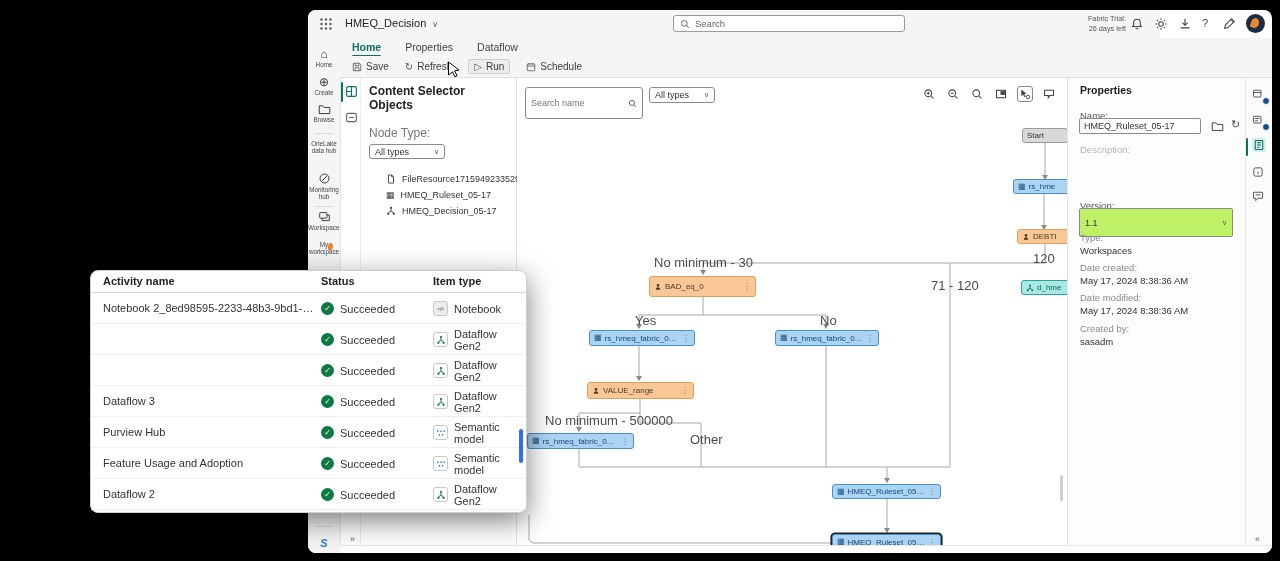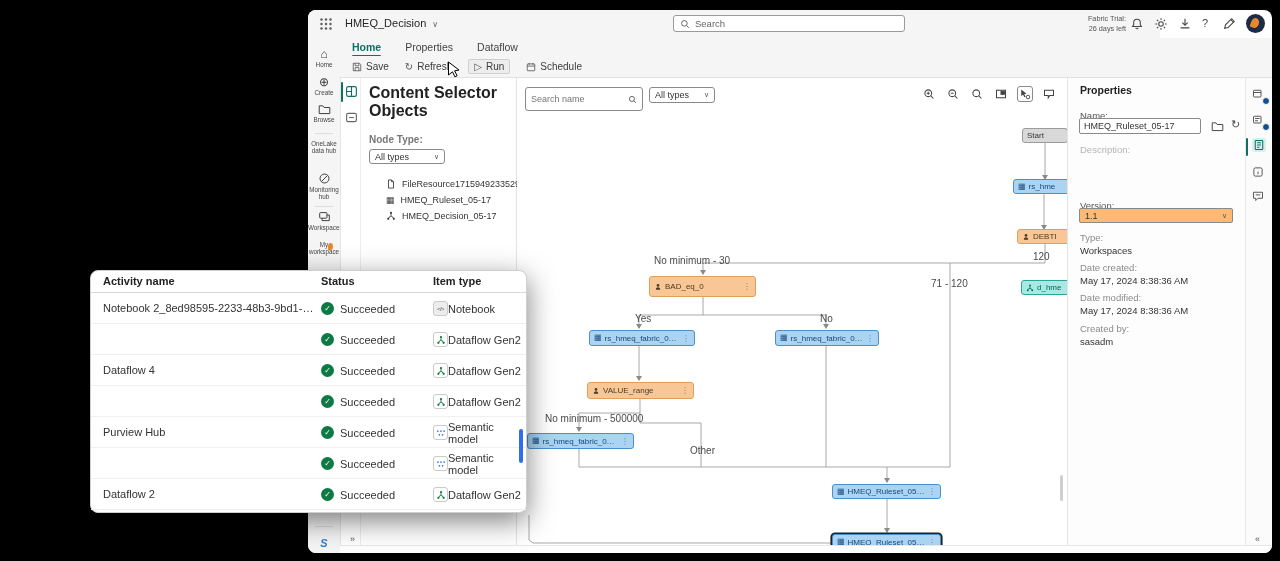--- a/index.html
+++ b/index.html
@@ -39,61 +39,61 @@
   .onelake-ic{width:13px;height:13px;border-radius:50%;margin:0 auto;background:radial-gradient(circle at 35% 30%, #4d7396, #152c49);}
   .mini-blue{width:12px;height:12px;border-radius:3px;margin:0 auto;background:linear-gradient(135deg,#3aa7ec,#1668b3);}
   .sas-ic{font-size:11px;font-weight:bold;font-style:italic;color:#2f7fd6;}
 
   
   .cpanel{position:absolute;left:32px;top:68px;width:177px;bottom:8px;background:#fff;border-left:1px solid #e6e6e6;border-right:1px solid #e3e3e3;}
   .cstrip{position:absolute;left:0;top:0;width:20px;bottom:0;border-right:1px solid #eee;}
   .cstrip .sel-bar{position:absolute;left:0;top:4px;width:2px;height:20px;background:#0c7066;border-radius:2px;}
   .cstrip-ic{position:absolute;left:4px;width:13px;height:13px;}
   .cbody{position:absolute;left:20px;top:0;right:0;bottom:0;padding:6px 8px;}
-  .cptitle{font-size:16px;font-weight:bold;color:#222;}
-  .nt-label{margin-top:14px;font-size:10px;color:#777;font-weight:bold;}
+  .cptitle{font-size:12px;font-weight:bold;color:#222;}
+  .nt-label{margin-top:14px;font-size:12px;color:#777;}
   .cselect{margin-top:4px;width:76px;height:15px;border:1px solid #8a8a8a;border-radius:3px;display:flex;align-items:center;justify-content:space-between;padding:0 5px;font-size:9px;color:#333;background:#fff;}
   .cselect .chev{font-size:7px;color:#555;}
   .clist{margin-top:12px;padding-left:17px;}
   .ci{display:flex;align-items:center;gap:6px;height:16px;font-size:9px;color:#333;white-space:nowrap;}
   .ci .cico{width:10px;height:10px;flex:0 0 auto;color:#3c3c3c;}
   .ci .cico-grid{font-size:9px;color:#3c3c3c;line-height:1;}
 
   
   .canvas{position:absolute;left:209px;top:68px;width:550px;bottom:8px;background:#fff;}
   .cv-toolbar{position:absolute;left:0;top:0;right:0;height:34px;}
-  .cv-search{position:absolute;left:8px;top:9px;width:118px;height:24px;border:1px solid #8a8a8a;border-radius:3px;display:flex;align-items:center;justify-content:space-between;padding:0 5px;font-size:9px;color:#777;background:#fff;}
+  .cv-search{position:absolute;left:8px;top:9px;width:118px;height:32px;border:1px solid #8a8a8a;border-radius:3px;display:flex;align-items:center;justify-content:space-between;padding:0 5px;font-size:9px;color:#777;background:#fff;}
   .cv-filter{position:absolute;left:132px;top:9px;width:66px;height:16px;border:1px solid #8a8a8a;border-radius:3px;display:flex;align-items:center;justify-content:space-between;padding:0 5px;font-size:9px;color:#333;background:#fff;}
   .cv-icons{position:absolute;right:10px;top:8px;display:flex;gap:8px;align-items:center;}
   .cvi{width:16px;height:16px;color:#444;display:flex;align-items:center;justify-content:center;border:1px solid transparent;border-radius:3px;}
   .cvi.selected{border-color:#8a8a8a;background:#fff;}
   .diagram{position:absolute;left:0;top:42px;width:550px;height:425px;overflow:hidden;}
   #edges{position:absolute;left:0;top:0;}
   #edges polyline{fill:none;stroke:#a8a8a8;stroke-width:1;}
-  .edge-label{position:absolute;font-size:10px;color:#4a4a4a;white-space:nowrap;}
+  .edge-label{position:absolute;font-size:13px;color:#4a4a4a;white-space:nowrap;}
   .node{position:absolute;display:flex;align-items:center;gap:3px;padding:0 4px;border-radius:3px;font-size:8px;border:1px solid;overflow:hidden;white-space:nowrap;}
   .t-start{background:#d9d9d9;border-color:#9b9b9b;color:#333;justify-content:center;}
   .t-ruleset{background:#abd4f2;border-color:#4a90d0;color:#17487c;}
   .t-assignment{background:#f9c795;border-color:#dfa05a;color:#4a3a22;}
   .t-decision{background:#a9e9e4;border-color:#2ba59c;color:#0c5f58;}
   .node.selected{box-shadow:0 0 0 1.6px #222;}
   .n-ico{font-size:8px;line-height:1;}
   .n-isvg{width:8px;height:8px;flex:0 0 auto;}
   .n-label{flex:1;overflow:hidden;text-overflow:ellipsis;}
   .n-kebab{color:rgba(0,0,0,.45);font-size:8px;}
   .cv-scroll{position:absolute;right:4px;top:397px;width:3px;height:26px;background:#cfcfcf;border-radius:2px;}
 
   
   .props{position:absolute;left:759px;top:68px;width:178px;bottom:8px;background:#fdfdfd;border-left:1px solid #e3e3e3;font-size:9.5px;}
   .pp{position:absolute;left:12px;}
   .pl{color:#8a8a8a;} .pv{color:#333;}
   .ptitle{font-size:10.5px;font-weight:bold;color:#222;}
   .pinput{position:absolute;left:11px;width:122px;height:16px;border:1px solid #8a8a8a;border-radius:2px;background:#fff;display:flex;align-items:center;padding:0 4px;font-size:9px;color:#333;}
   .pdesc{position:absolute;left:11px;width:130px;height:48px;border:1px solid #dcdcdc;border-radius:2px;background:#fff;padding:3px 4px;font-size:9px;color:#b8b8b8;}
-  .pselect{position:absolute;left:11px;width:154px;height:15px;border:1px solid #8a8a8a;border-radius:2px;background:#fdba74;display:flex;align-items:center;justify-content:space-between;padding:0 5px;font-size:9px;color:#333;}
+  .pselect{position:absolute;left:11px;width:154px;height:29px;border:1px solid #8a8a8a;border-radius:2px;background:#bef264;display:flex;align-items:center;justify-content:space-between;padding:0 5px;font-size:9px;color:#333;}
   .picon{position:absolute;width:13px;height:13px;color:#444;}
 
   
   .rstrip{position:absolute;left:937px;top:68px;width:27px;bottom:8px;background:#fbfbfb;border-left:1px solid #e9e9e9;}
   .rsi{position:absolute;left:6px;width:14px;height:14px;color:#555;}
   .rsi .badge{position:absolute;right:-4px;bottom:-3px;width:8px;height:8px;border-radius:50%;background:#11508c;border:1px solid #fbfbfb;}
   .rsi.sel{background:#d7efec;border-radius:3px;color:#0c7066;padding:1px;}
   .rstrip .sel-bar{position:absolute;left:0;width:2px;height:18px;background:#0c7066;border-radius:2px;}
 
   
@@ -102,21 +102,21 @@
 
   
   .overlay{position:absolute;left:90px;top:270px;width:437px;height:243px;background:#fff;border:1px solid #cfcfcf;border-radius:8px;box-shadow:0 8px 28px rgba(0,0,0,.5);z-index:50;}
   .thead{position:relative;height:22px;border-bottom:1px solid #d8d8d8;font-size:11px;font-weight:bold;color:#222;}
   .th{position:absolute;top:4px;}
   .tbody{position:relative;}
   .tr{position:relative;height:31px;border-bottom:1px solid #efefef;}
   .td{position:absolute;top:0;height:31px;display:flex;align-items:center;font-size:11px;color:#333;}
   .td.c1{left:12px;width:212px;overflow:hidden;white-space:nowrap;text-overflow:ellipsis;display:block;line-height:31px;}
   .td.c2{left:230px;gap:6px;}
-  .td.c3{left:342px;}
+  .td.c3{left:342px;gap:6px;}
   .chk{width:13px;height:13px;border-radius:50%;background:#0e7a43;color:#fff;font-size:8px;display:flex;align-items:center;justify-content:center;flex:0 0 auto;}
   .itbox{width:15px;height:15px;border:1px solid #c9c9c9;border-radius:3px;display:flex;align-items:center;justify-content:center;flex:0 0 auto;background:#fff;}
   .itbox.nb{background:#ededed;font-size:6px;color:#555;letter-spacing:-0.5px;}
   .ov-scroll{position:absolute;right:3px;top:158px;width:4px;height:34px;background:#2f6fed;border-radius:2px;}
 
   .cursor{position:absolute;left:447px;top:61px;z-index:99;}
   .svgi{display:block;}
 </style>
 </head>
 <body>
@@ -361,21 +361,21 @@
             <polyline points="370,347 370,362" marker-end="url(#arw)"></polyline>
             <polyline points="370,379 370,412" marker-end="url(#arw)"></polyline>
             <polyline points="12,395 12,420 16,423 315,423"></polyline>
           </svg>
       <span class="edge-label" style="left: 137px; top: 135px;">No minimum - 30</span>
           <span class="edge-label" style="left: 516px; top: 131px;">120</span>
           <span class="edge-label" style="left: 414px; top: 158px;">71 - 120</span>
           <span class="edge-label" style="left: 118px; top: 193px;">Yes</span>
           <span class="edge-label" style="left: 303px; top: 193px;">No</span>
           <span class="edge-label" style="left: 28px; top: 293px;">No minimum - 500000</span>
-          <span class="edge-label" style="left: 173px; top: 312px; margin-top: 13px;">Other</span>
+          <span class="edge-label" style="left: 173px; top: 312px;">Other</span>
           <div class="node t-start" style="left: 505px; top: 8px; width: 46px; height: 15px;">
             <span class="n-label">Start</span>
           </div>
           <div class="node t-ruleset" style="left: 496px; top: 59px; width: 60px; height: 15px;">
             <span class="n-ico">▦</span>
             <span class="n-label">rs_hme</span>
           </div>
           <div class="node t-assignment" style="left: 500px; top: 109px; width: 60px; height: 15px;">
             <svg class="n-isvg" viewBox="0 0 16 16" fill="currentColor">
               <circle cx="8" cy="4.8" r="2.6"></circle>
@@ -542,21 +542,20 @@
                 <path d="M7.3 4.5h1.4v3H7.3z"></path>
                 <path d="M7.5 7.2l1 1.1-3.7 3.4-1-1.1zM8.5 7.2l-1 1.1 3.7 3.4 1-1.1z"></path>
               </svg>
             </span>
 
             <span>Dataflow Gen2</span>
           </div>
         </div>
 
         <div class="tr">
-          <div class="td c1">Dataflow 4</div>
           <div class="td c2">
             <span class="chk">✓</span>
             <span>Succeeded</span>
           </div>
           <div class="td c3">
 
             <span class="itbox">
               <svg class="svgi" width="10" height="10" viewBox="0 0 16 16" fill="#107c41">
                 <circle cx="8" cy="3.2" r="1.8"></circle>
                 <circle cx="3.8" cy="12.4" r="1.8"></circle>
@@ -564,20 +563,21 @@
                 <path d="M7.3 4.5h1.4v3H7.3z"></path>
                 <path d="M7.5 7.2l1 1.1-3.7 3.4-1-1.1zM8.5 7.2l-1 1.1 3.7 3.4 1-1.1z"></path>
               </svg>
             </span>
 
             <span>Dataflow Gen2</span>
           </div>
         </div>
 
         <div class="tr">
+          <div class="td c1">Dataflow 3</div>
           <div class="td c2">
             <span class="chk">✓</span>
             <span>Succeeded</span>
           </div>
           <div class="td c3">
 
             <span class="itbox">
               <svg class="svgi" width="10" height="10" viewBox="0 0 16 16" fill="#107c41">
                 <circle cx="8" cy="3.2" r="1.8"></circle>
                 <circle cx="3.8" cy="12.4" r="1.8"></circle>
@@ -606,20 +606,21 @@
                 <circle cx="13" cy="5" r="1.3"></circle>
                 <circle cx="5.5" cy="11" r="1.3"></circle>
                 <circle cx="10.5" cy="11" r="1.3"></circle>
               </svg>
             </span>
             <span>Semantic model</span>
           </div>
         </div>
 
         <div class="tr">
+          <div class="td c1">Feature Usage and Adoption</div>
           <div class="td c2">
             <span class="chk">✓</span>
             <span>Succeeded</span>
           </div>
           <div class="td c3">
 
             <span class="itbox">
               <svg class="svgi" width="10" height="10" viewBox="0 0 16 16" fill="#2874d6">
                 <circle cx="3" cy="5" r="1.3"></circle>
                 <circle cx="8" cy="5" r="1.3"></circle>

